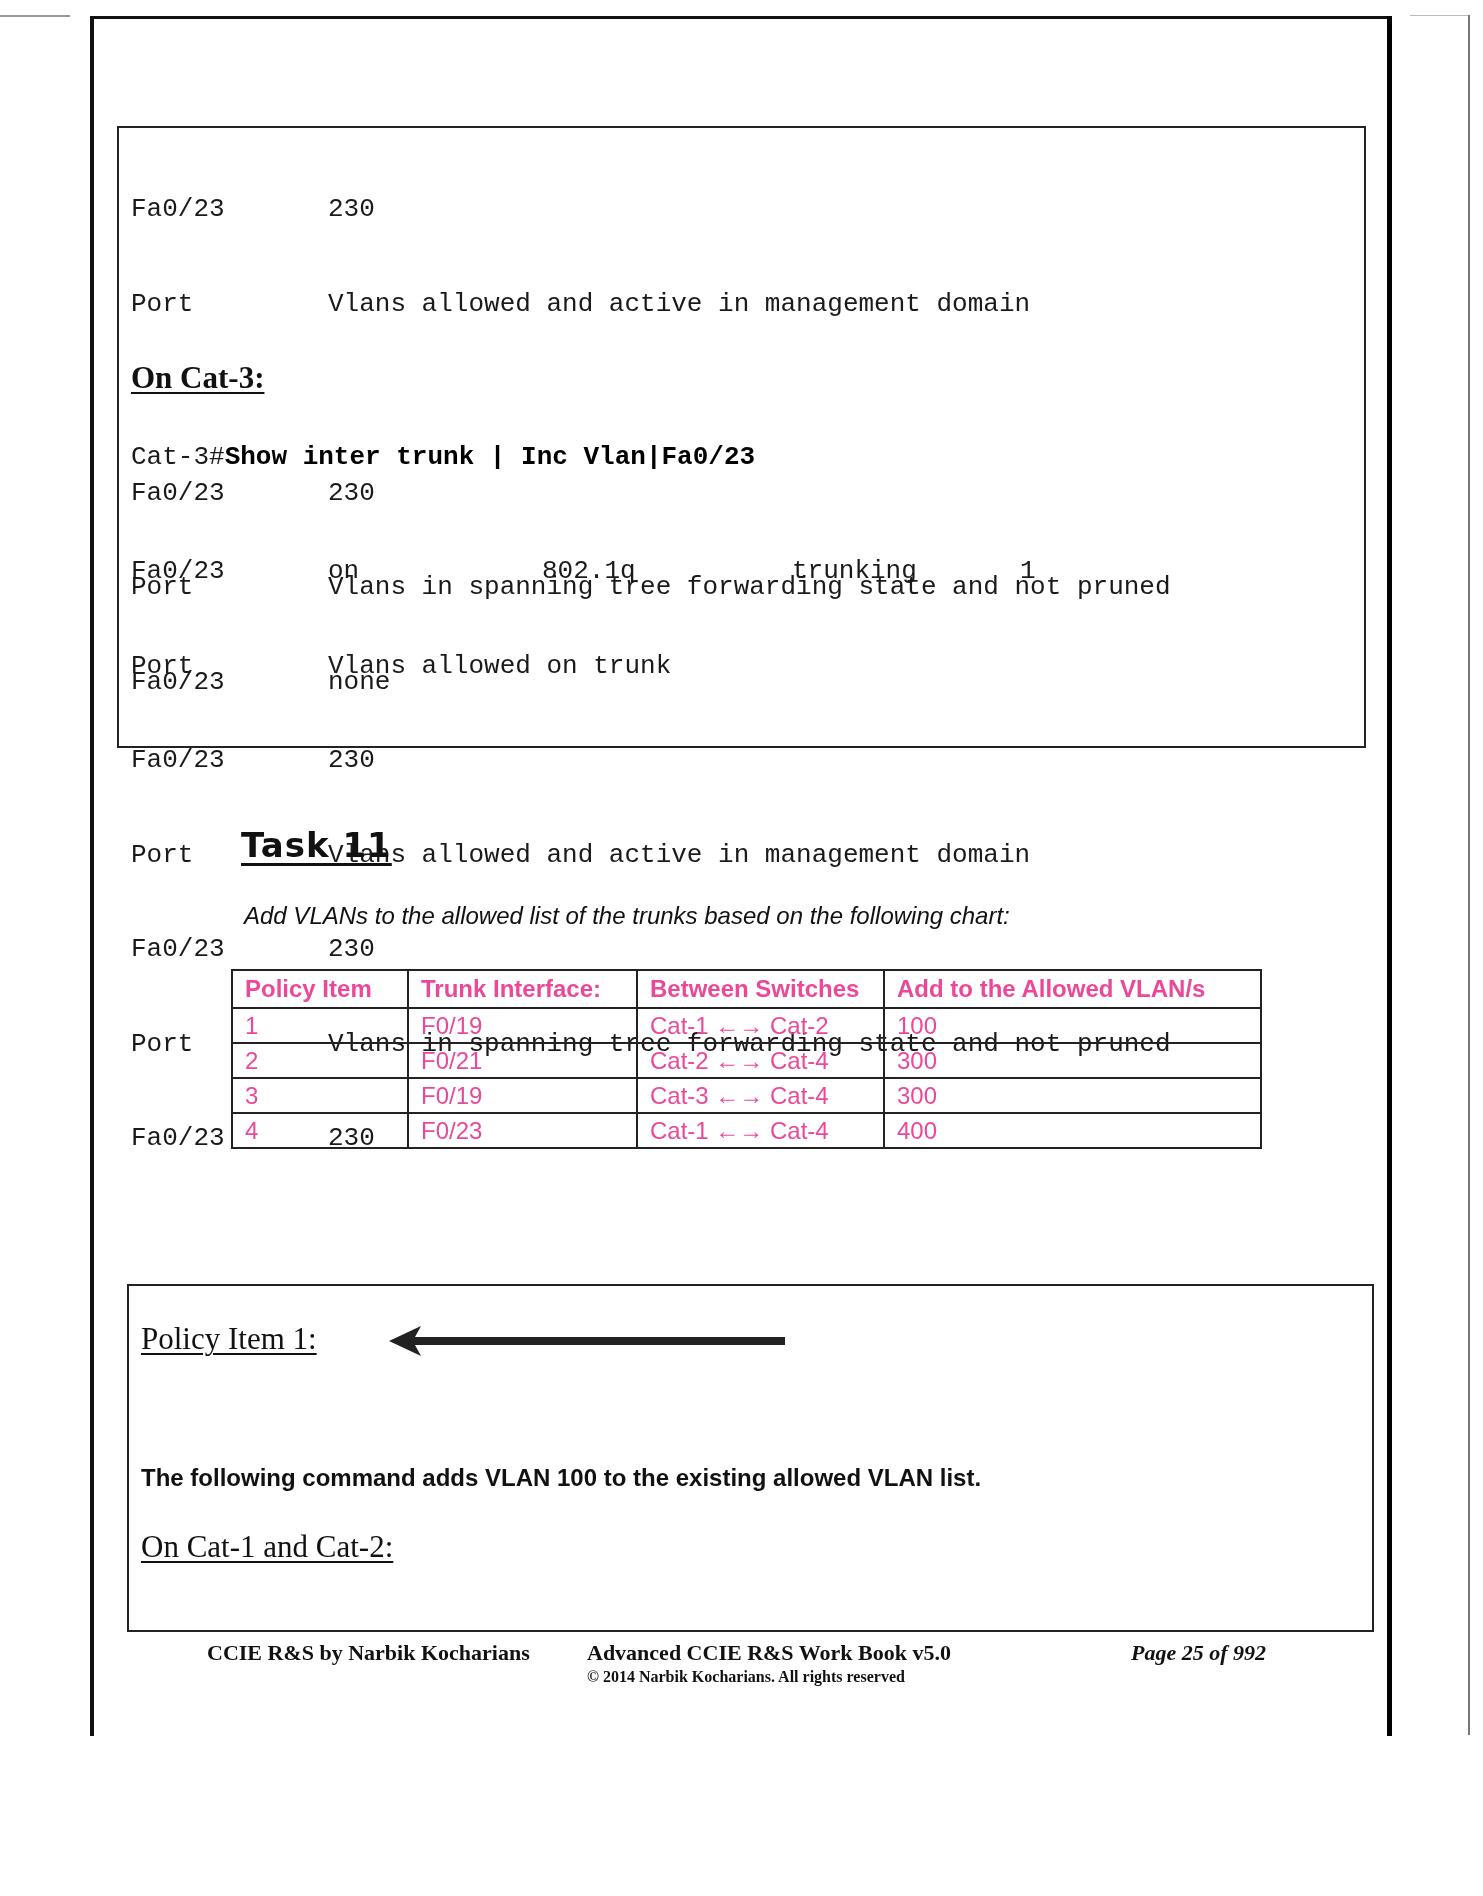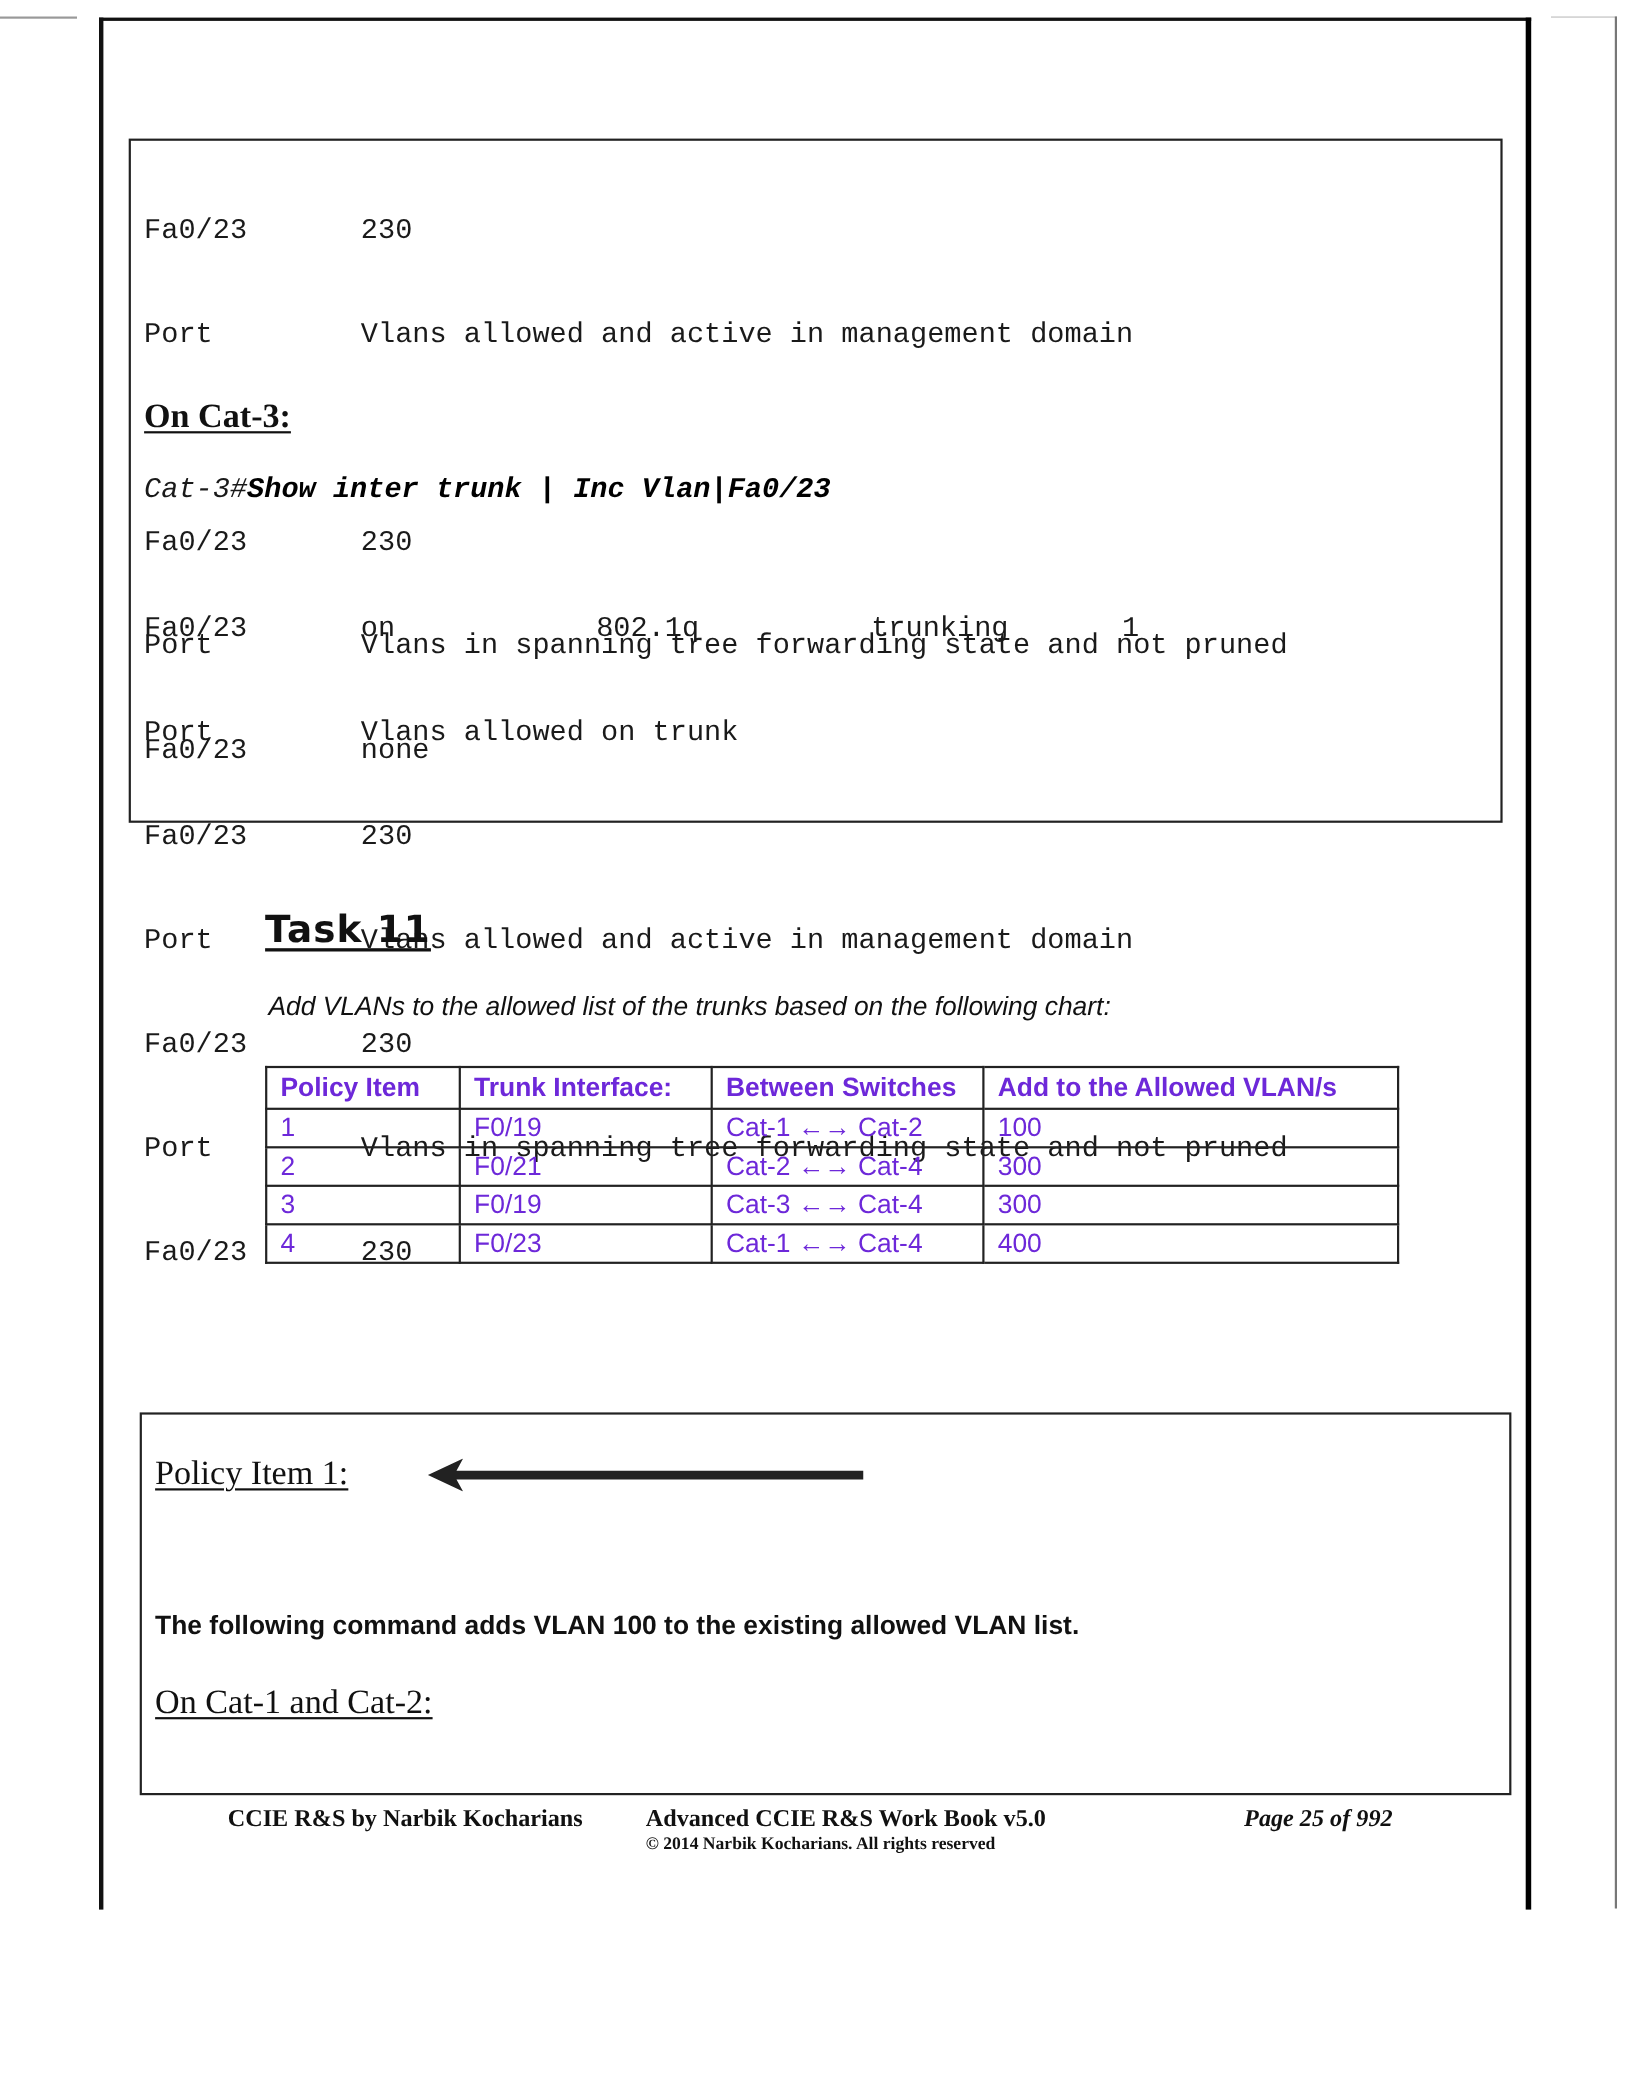--- a/index.html
+++ b/index.html
@@ -15,21 +15,21 @@
   .box { position:absolute; border:2px solid #222; box-sizing:border-box; background:#fff; }
   .mono { font-family:"Liberation Mono","DejaVu Sans Mono",monospace; font-size:26px; line-height:31.5px; white-space:pre; color:#1a1a1a; }
   .mono b { font-weight:bold; color:#000; }
   .cli-row { display:flex; }
   .c1 { width:197px; flex:none; }
   .c2 { flex:none; }
   .heading-serif { font-family:"Liberation Serif","DejaVu Serif",serif; font-weight:bold; font-size:31px; text-decoration:underline; text-underline-offset:4px; text-decoration-thickness:2px; color:#111; }
   .task-title { font-family:"DejaVu Sans","Liberation Sans",sans-serif; font-weight:bold; font-size:34px; text-decoration:underline; text-underline-offset:6px; text-decoration-thickness:3px; color:#111; letter-spacing:1px; }
   .body-sans { font-family:"Liberation Sans","DejaVu Sans",sans-serif; font-size:24px; color:#111; }
 
-  table.policy { position:absolute; left:241px; top:969px; width:1031px; border-collapse:collapse; font-family:"Liberation Sans","DejaVu Sans",sans-serif; font-size:24px; color:#6d28d9; }
+  table.policy { position:absolute; left:231px; top:969px; width:1031px; border-collapse:collapse; font-family:"Liberation Sans","DejaVu Sans",sans-serif; font-size:24px; color:#ec4899; }
   table.policy th, table.policy td { border:2px solid #222; padding:0 0 0 12px; height:33px; text-align:left; font-weight:normal; }
   table.policy th { font-weight:bold; height:36px; }
   .footer-serif { font-family:"Liberation Serif","DejaVu Serif",serif; font-weight:bold; color:#111;text-align:right; }
 </style>
 </head>
 <body>
 
 <div class="scan-dash"></div>
 <div class="gray-right-dash"></div>
 <div class="outer-top"></div>
@@ -42,21 +42,21 @@
     <div class="cli-row"><span class="c1">Fa0/23</span><span class="c2">230</span></div>
     <div class="cli-row"><span class="c1">Port</span><span class="c2">Vlans allowed and active in management domain</span></div>
     <div class="cli-row" style="height:31.5px;"><span class="c1"></span><span class="c2"></span></div>
     <div class="cli-row"><span class="c1">Fa0/23</span><span class="c2">230</span></div>
     <div class="cli-row"><span class="c1">Port</span><span class="c2">Vlans in spanning tree forwarding state and not pruned</span></div>
     <div class="cli-row"><span class="c1">Fa0/23</span><span class="c2">none</span></div>
   </div>
 
   <div class="heading-serif abs" style="left:12px; top:232px;">On Cat-3:</div>
 
-  <div class="mono abs" style="left:12px; top:302px;font-style:italic;"><span>Cat-3#</span><b>Show inter trunk | Inc Vlan|Fa0/23</b></div>
+  <div class="mono abs" style="left:12px; top:314px;"><span>Cat-3#</span><b>Show inter trunk | Inc Vlan|Fa0/23</b></div>
 
   <div class="mono abs" style="left:12px; top:365px;">
     <div class="cli-row">
       <span class="c1">Fa0/23</span>
       <span style="width:214px; flex:none;">on</span>
       <span style="width:250px; flex:none;">802.1q</span>
       <span style="width:228px; flex:none;">trunking</span>
       <span>1</span>
     </div>
     <div class="cli-row"><span class="c1">Port</span><span class="c2">Vlans allowed on trunk</span></div>

